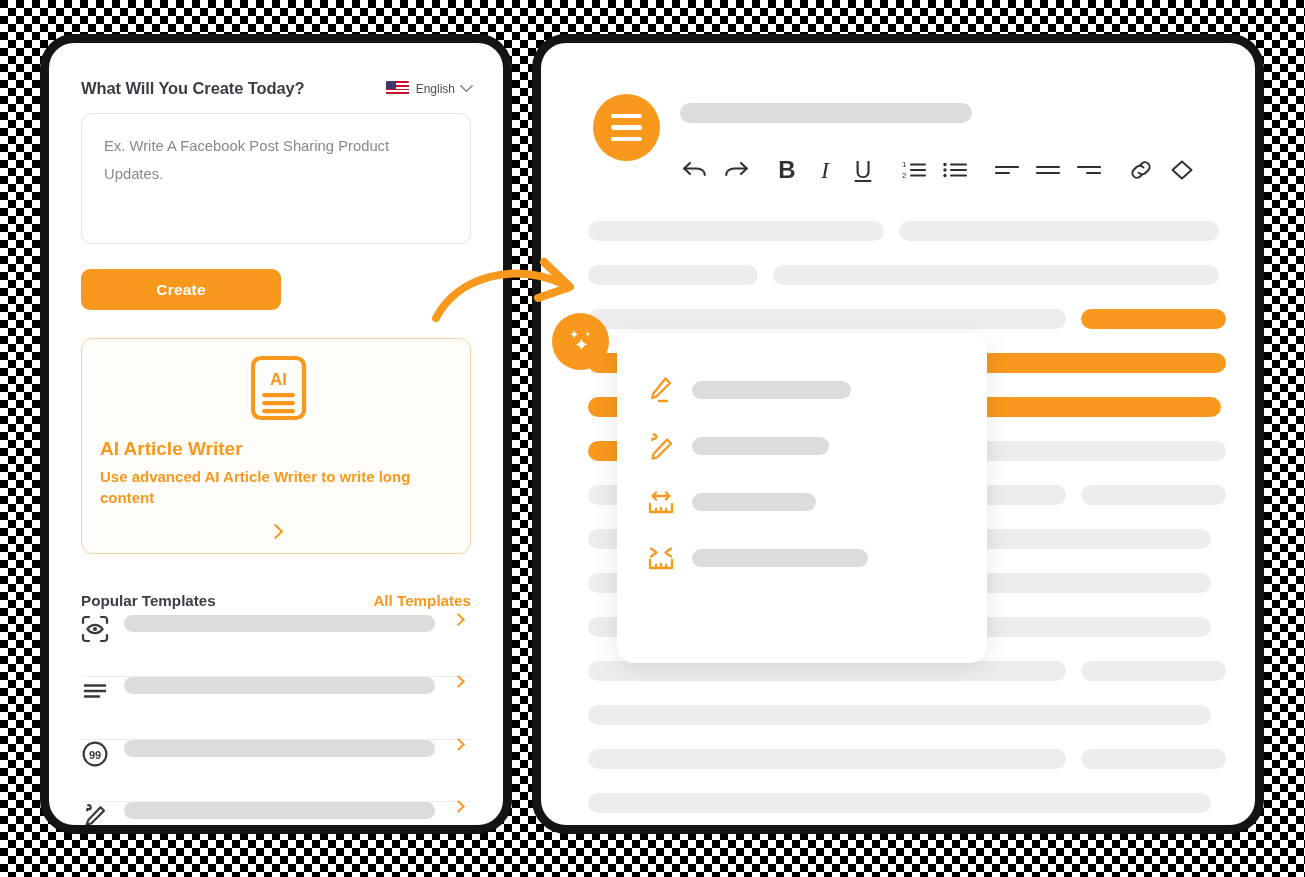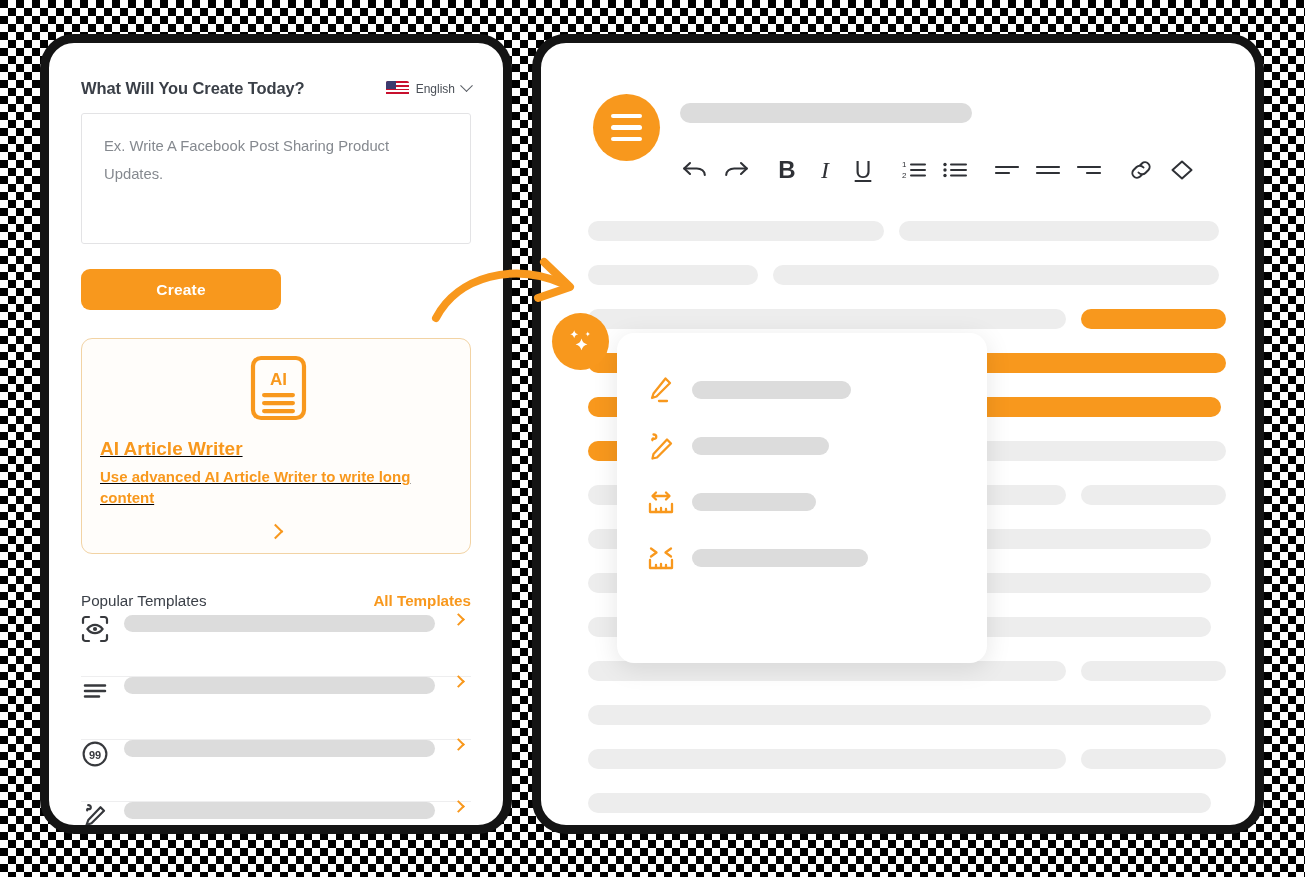--- a/index.html
+++ b/index.html
@@ -57,21 +57,21 @@
     position: absolute; left: 0; top: 0; width: 10px; height: 8px;
     background: #3c3b6e;
   }
   .lang-text { font-size: 12px; color: #4a4f57; }
   .chev-dn {
     width: 9px; height: 9px; border-right: 1.7px solid #5a5f66;
     border-bottom: 1.7px solid #5a5f66; transform: rotate(45deg) translate(-2px,-2px);
   }
 
   .prompt-box {
-    height: 131px; border: 1.4px solid #e3e3e5; border-radius: 3px;
+    height: 131px; border: 1.4px solid #e3e3e5; border-radius: 11px;
     padding: 18px 22px; font-size: 14.8px; line-height: 1.92;
     color: #85898f; background: #fff;
   }
 
   .create-btn {
     margin-top: 25px;
     width: 200px; height: 41px; border-radius: 9px;
     background: #F8981D; color: #ffffff;
     font-size: 15.5px; font-weight: bold;
     display: flex; align-items: center; justify-content: center;
@@ -81,34 +81,34 @@
   .aiw-card {
     margin-top: 28px;
     border: 1.4px solid #f2d3a4; border-radius: 11px;
     background: #fffdfa;
     padding: 16px 14px 16px 18px;
     display: flex; align-items: center; gap: 17px;
     cursor: pointer;
     flex-direction: column;
   }
   .aiw-icon { flex: none; width: 61px; height: 66px; }
-  .aiw-txt { flex: 1; text-decoration: underline; }
+  .aiw-txt { flex: 1; }
   .aiw-title { font-size: 19px; font-weight: bold; color: #F8981D; margin-bottom: 6px; }
   .aiw-sub { font-size: 15px; font-weight: bold; color: #F8981D; line-height: 1.42; }
   .chev-r {
     flex: none; width: 11px; height: 11px;
     border-right: 2.2px solid #F8981D; border-top: 2.2px solid #F8981D;
     transform: rotate(45deg); margin-right: 6px;
   }
 
   .tpl-head {
     display: flex; align-items: center; justify-content: space-between;
     margin-top: 38px; margin-bottom: 6px;
   }
-  .tpl-head-title { font-size: 15.2px; font-weight: normal; color: #3a3f47; }
+  .tpl-head-title { font-size: 15.2px; font-weight: bold; color: #3a3f47; }
   .tpl-head-link  { font-size: 15.2px; font-weight: bold; color: #F8981D; cursor: pointer; }
 
   .tpl-row {
     display: flex; gap: 15px;
     height: 62.5px; border-bottom: 1.2px solid #eeeeef;
     cursor: pointer;
   }
   .tpl-ico { flex: none; width: 28px; height: 28px; }
   .tpl-bar { flex: 1; height: 17px; border-radius: 9px; background: #dcdcdc; margin-right: 4px; }
   .tpl-chev {

